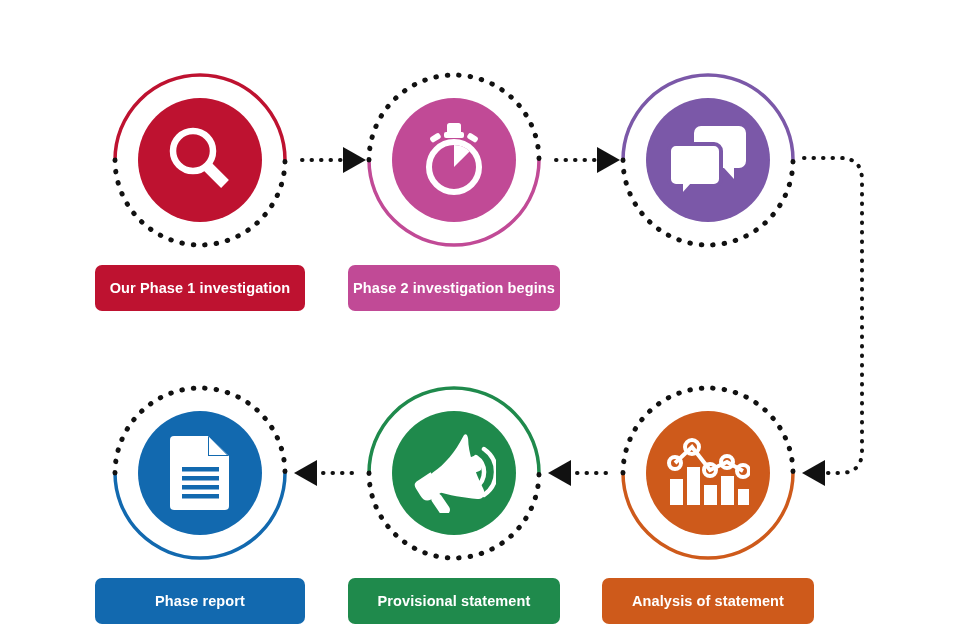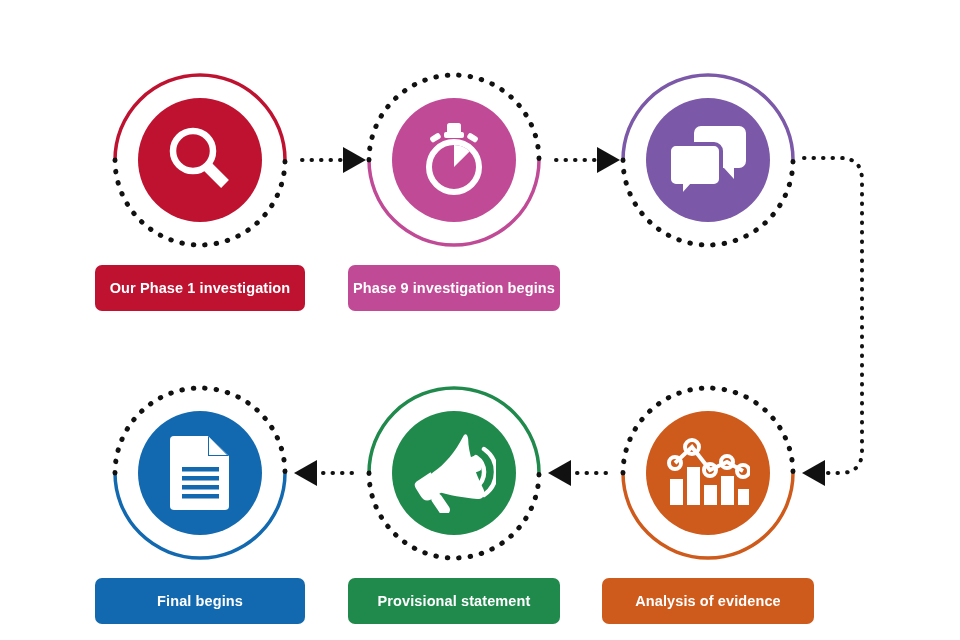--- a/index.html
+++ b/index.html
@@ -98,21 +98,21 @@
         <rect x="33" y="3" width="14" height="11" rx="2.5" fill="#ffffff"></rect>
         <rect x="30" y="12" width="20" height="6" rx="2" fill="#ffffff"></rect>
         <rect x="16" y="15" width="11" height="6" rx="2.5" fill="#ffffff" transform="rotate(-32 21 18)"></rect>
         <rect x="53" y="15" width="11" height="6" rx="2.5" fill="#ffffff" transform="rotate(32 59 18)"></rect>
         <circle cx="40" cy="47" r="25" fill="none" stroke="#ffffff" stroke-width="6"></circle>
         <path d="M 40 47 L 40 25 A 22 22 0 0 1 55.6 31.4 Z" fill="#ffffff"></path>
       </svg>
     </div>
   </div>
   <div class="pill" id="pill-1" style="left: 348px; top: 265px; width: 212px; background: rgb(193, 74, 150); color: rgb(255, 255, 255);">
-    <span>Phase 9 investigation begins</span>
+    <span>Phase 2 investigation begins</span>
   </div>
 
   <div class="node" id="node-2" style="left: 613px; top: 65px;">
     <svg class="ring-svg" viewBox="0 0 190 190">
       <path class="ring-solid" d="M 10 95 A 85 85 0 0 1 180 95" fill="none" stroke-width="3.5" stroke-linecap="round" stroke="#7B58A8"></path>
       <path class="ring-dotted" d="M 10 95 A 85 85 0 0 0 180 95" fill="none" stroke="#111111" stroke-width="5" stroke-linecap="round" stroke-dasharray="0.5 11"></path>
     </svg>
     <div class="disc" style="background: rgb(123, 88, 168);"></div>
     <div class="icon">
       <svg width="82" height="72" viewBox="0 0 82 72">
@@ -138,21 +138,21 @@
         <circle cx="77" cy="34" r="6" fill="none" stroke="#ffffff" stroke-width="4"></circle>
         <rect x="4" y="42" width="13" height="26" fill="#ffffff"></rect>
         <rect x="21" y="30" width="13" height="38" fill="#ffffff"></rect>
         <rect x="38" y="48" width="13" height="20" fill="#ffffff"></rect>
         <rect x="55" y="39" width="13" height="29" fill="#ffffff"></rect>
         <rect x="72" y="52" width="11" height="16" fill="#ffffff"></rect>
       </svg>
     </div>
   </div>
   <div class="pill" id="pill-3" style="left: 602px; top: 578px; width: 212px; background: rgb(206, 90, 27); color: rgb(255, 255, 255);">
-    <span>Analysis of evidence</span>
+    <span>Analysis of statement</span>
   </div>
 
   <div class="node" id="node-4" style="left: 359px; top: 378px;">
     <svg class="ring-svg" viewBox="0 0 190 190">
       <path class="ring-solid" d="M 10 95 A 85 85 0 0 1 180 95" fill="none" stroke-width="3.5" stroke-linecap="round" stroke="#1F8A4C"></path>
       <path class="ring-dotted" d="M 10 95 A 85 85 0 0 0 180 95" fill="none" stroke="#111111" stroke-width="5" stroke-linecap="round" stroke-dasharray="0.5 11"></path>
     </svg>
     <div class="disc" style="background: rgb(31, 138, 76);"></div>
     <div class="icon">
       <svg width="84" height="80" viewBox="0 0 84 80">
@@ -183,16 +183,16 @@
         <path d="M39 2 l21 20 h-21 z" fill="#1269AF"></path>
         <path d="M40 3 v18 h18" fill="#ffffff"></path>
         <rect x="13" y="33" width="37" height="4.5" fill="#1269AF"></rect>
         <rect x="13" y="42" width="37" height="4.5" fill="#1269AF"></rect>
         <rect x="13" y="51" width="37" height="4.5" fill="#1269AF"></rect>
         <rect x="13" y="60" width="37" height="4.5" fill="#1269AF"></rect>
       </svg>
     </div>
   </div>
   <div class="pill" id="pill-5" style="left: 95px; top: 578px; width: 210px; background: rgb(18, 105, 175); color: rgb(255, 255, 255);">
-    <span>Final begins</span>
+    <span>Phase report</span>
   </div>
 
 </div>
 
 </body></html>

